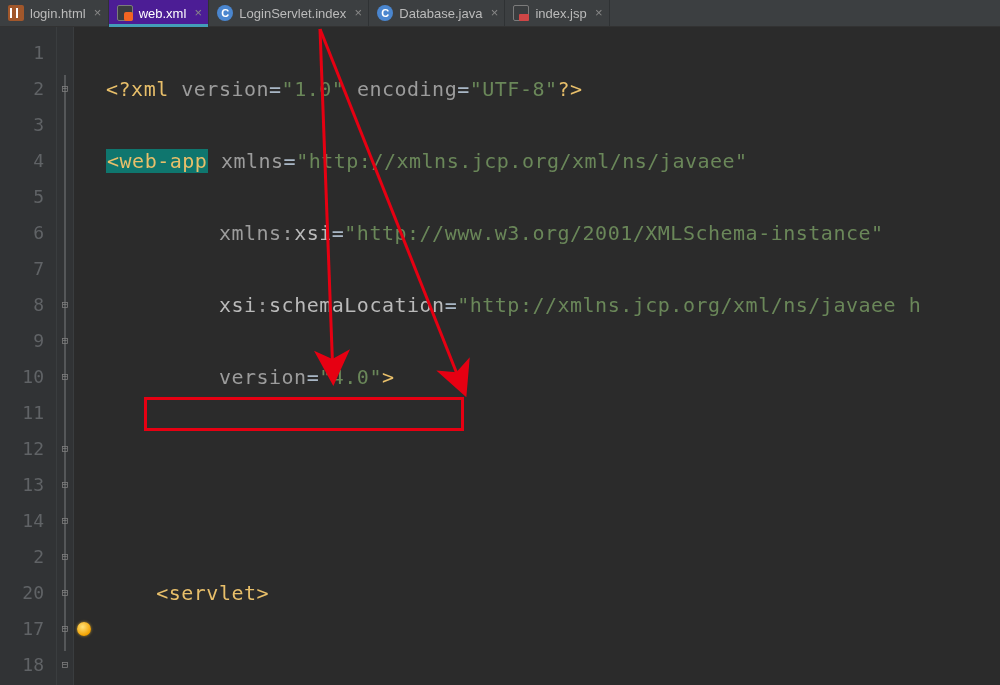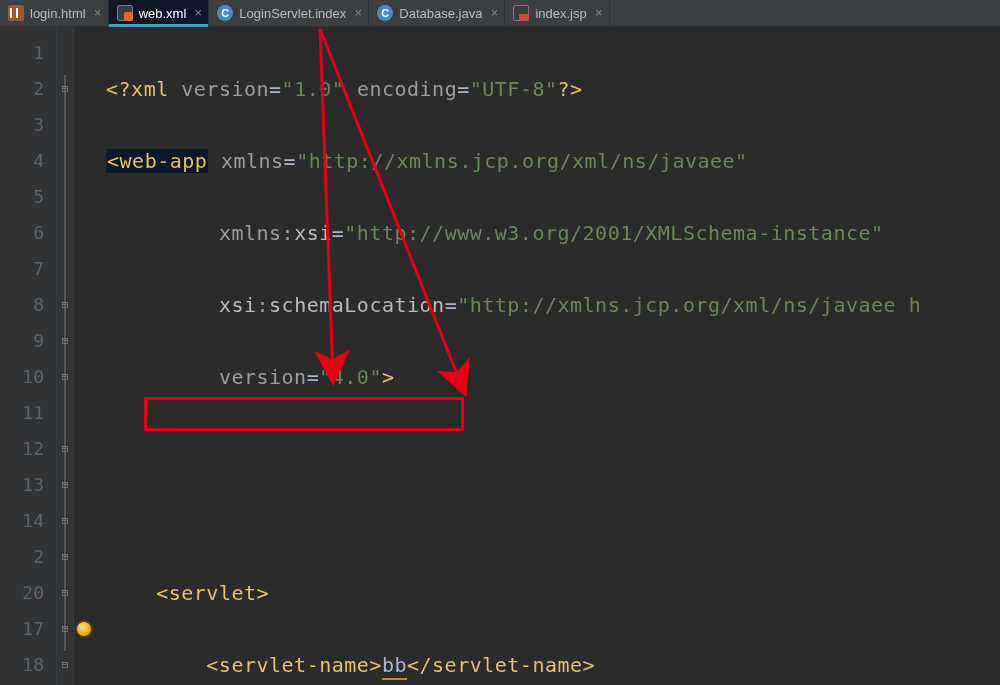--- a/index.html
+++ b/index.html
@@ -28,21 +28,21 @@
     display: flex;
     align-items: center;
     padding: 0 4px 0 8px;
     gap: 6px;
     color: #bbbbbb;
     border-right: 1px solid #2f3234;
     position: relative;
     cursor: pointer;
   }
   .tab.active {
-    background: #0f172a;
+    background: #4c1d95;
     color: #ffffff;
   }
   .tab.active::after {
     content: "";
     position: absolute;
     left: 0;
     right: 0;
     bottom: -1px;
     height: 3px;
     background: #439eb8;
@@ -123,21 +123,21 @@
   }
   .code .ln { height: 36px; }
   
   .tag { color: #e8bf6a; }
   .attr { color: #9c9c9c; }
   .attr-ns { color: #bababa; margin-top: 18px; }
   .val { color: #6a8759; }
   .txt { color: #a9b7c6; }
   .pi { color: #e8bf6a; }
   .sel-bg {
-    background: #0f172a;
+    background: #0f766e;
     color: #a9b7c6;
     padding: 0 1px;
   }
   .underline-warn {
     border-bottom: 2px solid #be9117;
     padding-bottom: 1px;
   }
 
   
   .overlay {
@@ -274,21 +274,20 @@
 
   <div class="code">
 <div class="ln"><span class="pi">&lt;?</span><span class="tag">xml</span> <span class="attr">version</span>=<span class="val">"1.0"</span> <span class="attr">encoding</span>=<span class="val">"UTF-8"</span><span class="pi">?&gt;</span></div>
 <div class="ln"><span class="sel-bg"><span class="tag">&lt;</span><span class="tag">web-app</span></span> <span class="attr">xmlns</span>=<span class="val">"http://xmlns.jcp.org/xml/ns/javaee"</span></div>
 <div class="ln">         <span class="attr">xmlns:</span><span class="attr-ns">xsi</span>=<span class="val">"http://www.w3.org/2001/XMLSchema-instance"</span></div>
 <div class="ln">         <span class="attr-ns">xsi</span><span class="attr">:</span><span class="attr-ns">schemaLocation</span>=<span class="val">"http://xmlns.jcp.org/xml/ns/javaee h</span></div>
 <div class="ln">         <span class="attr">version</span>=<span class="val">"4.0"</span><span class="tag">&gt;</span></div>
 <div class="ln"></div>
 <div class="ln"></div>
 <div class="ln">    <span class="tag">&lt;servlet&gt;</span></div>
-<div class="ln">        <span class="tag">&lt;servlet-name&gt;</span><span class="txt underline-warn">bb</span><span class="tag">&lt;/servlet-name&gt;</span></div>
 
 
 
 
 
 
 
 
 
   </div>

